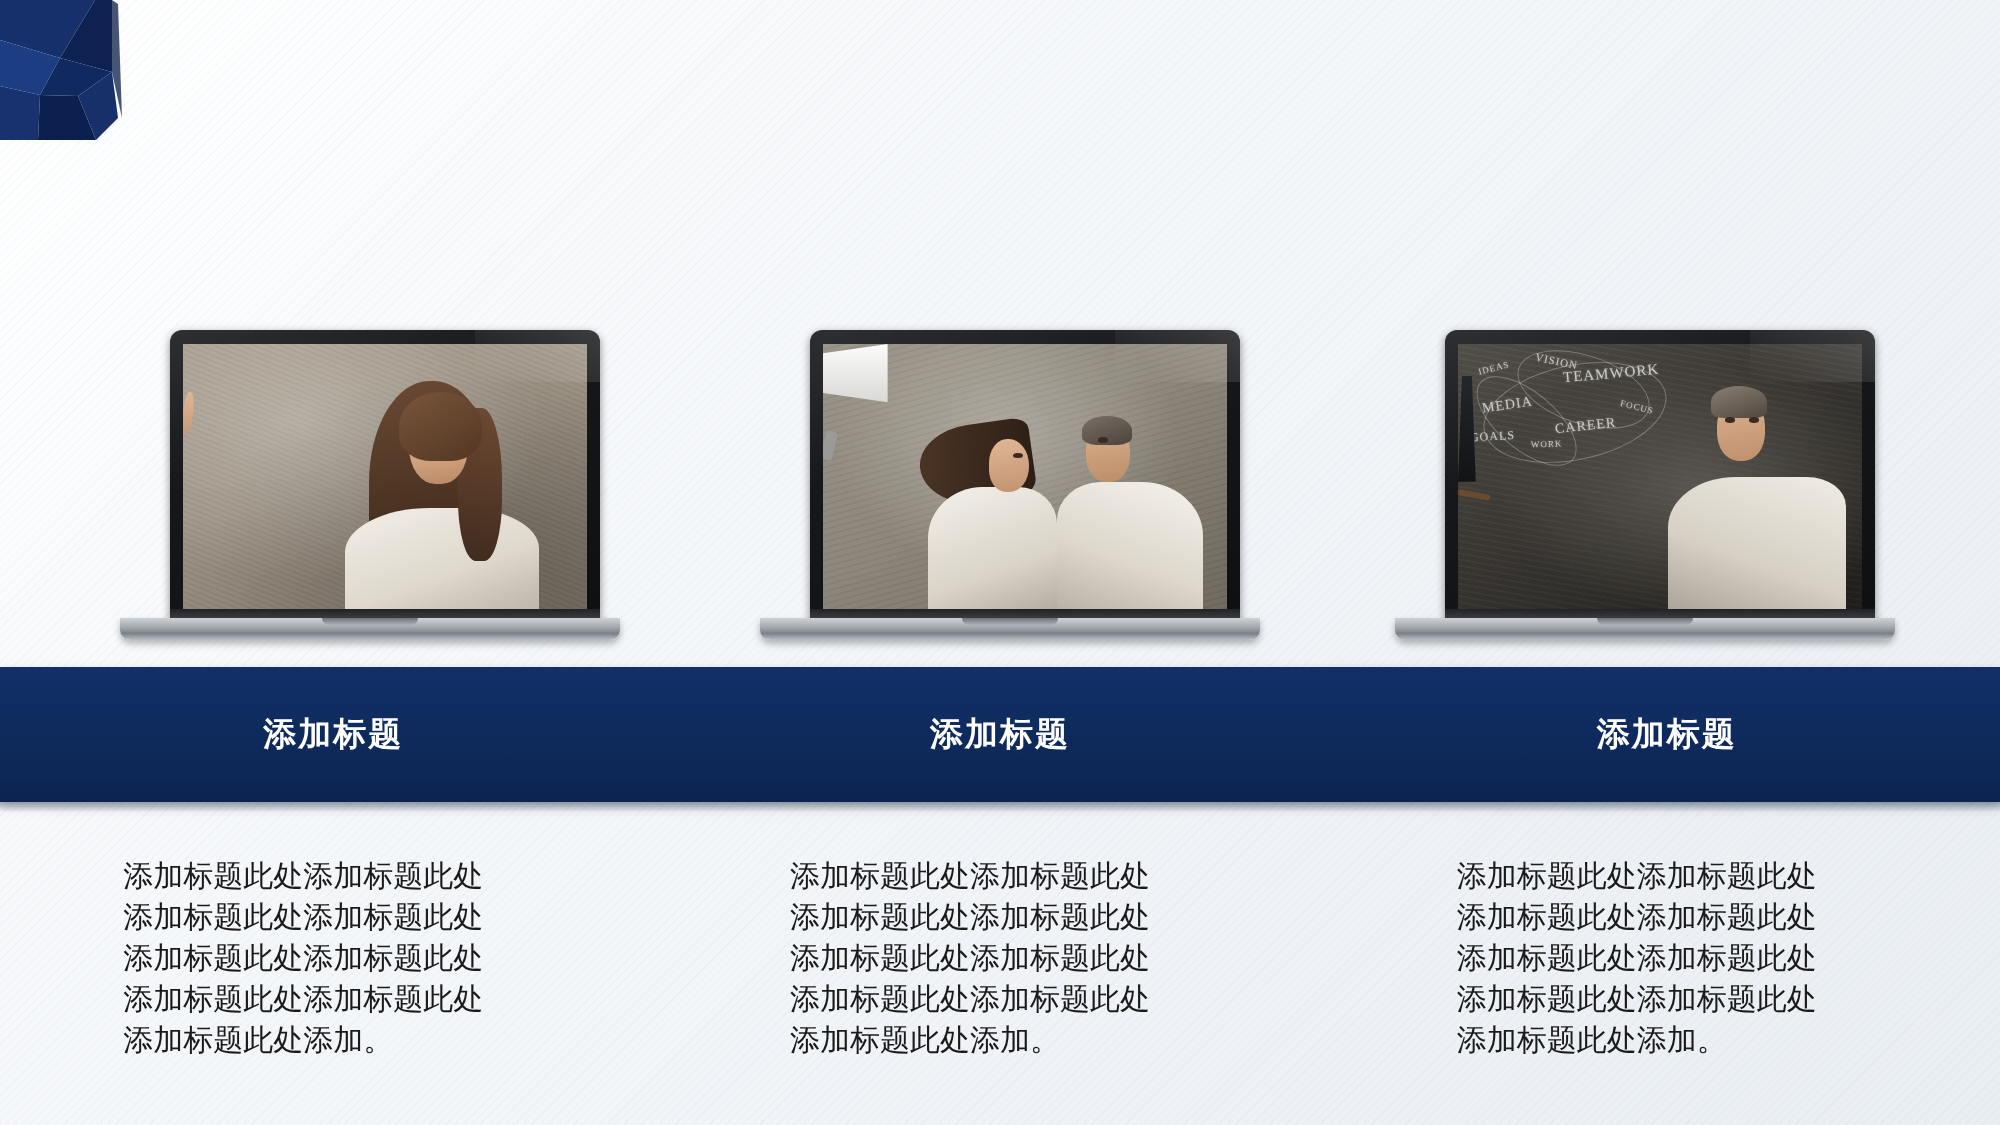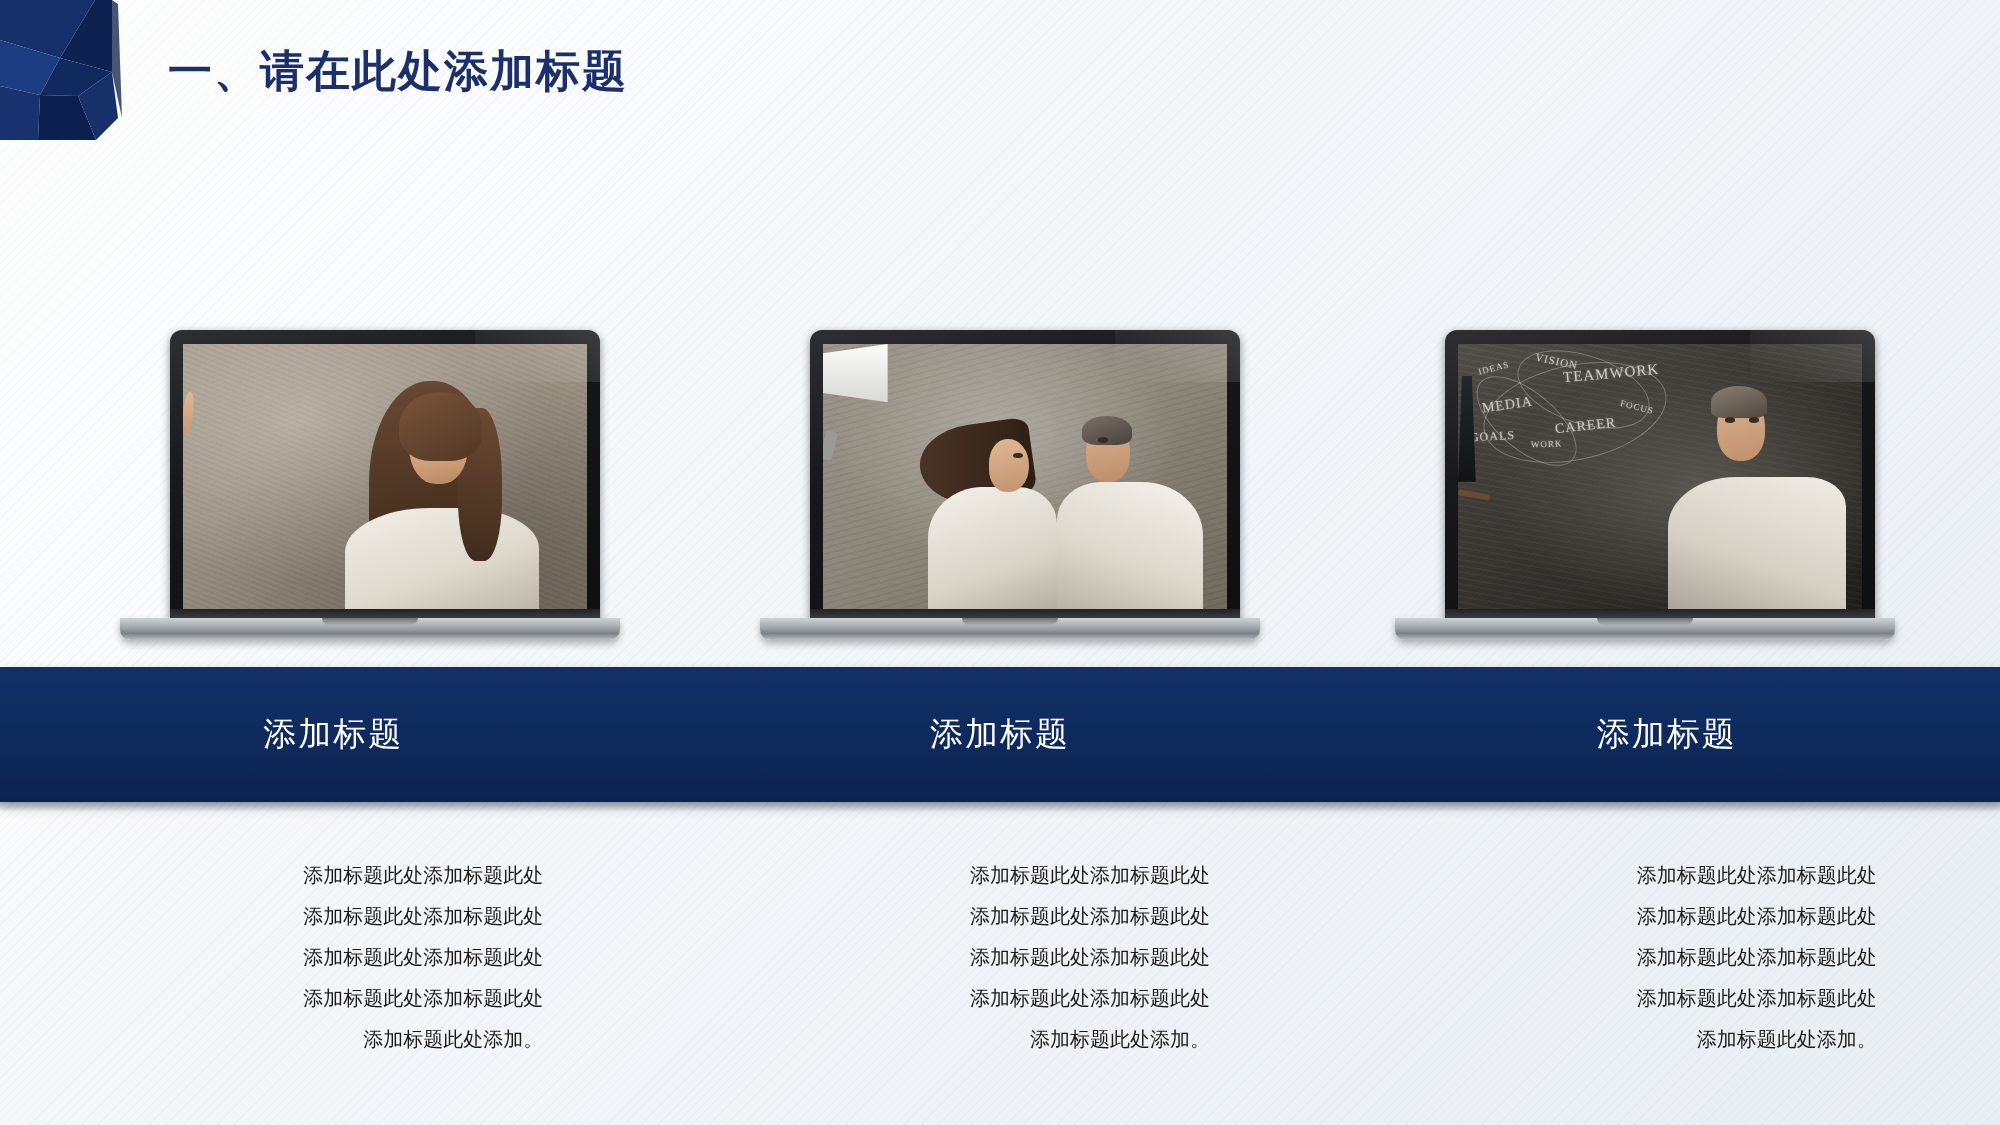--- a/index.html
+++ b/index.html
@@ -285,40 +285,40 @@
     position:absolute; left:0; bottom:-10px;
     width:2000px; height:10px;
     background:linear-gradient(180deg,rgba(10,32,72,0.30),rgba(10,32,72,0));
   }
   .band-inner { position:absolute; inset:0; display:flex; }
   .band-cell {
     flex:1 1 0;
     display:flex; align-items:center; justify-content:center;
     color:#ffffff;
     font-size:33px;
-    font-weight:normal;
+    font-weight:bold;
     letter-spacing:2px;
   }
 
   
   .cols {
     position:absolute;
     left:0; top:855px;
     width:2000px; height:230px;
     display:flex;
   }
   .col {
     flex:1 1 0;
     display:flex;
     justify-content:center;
   }
   .col-text {
     width:420px;
-    text-align:right;
-    font-size:20px;
+    text-align:left;
+    font-size:30px;
     line-height:41px;
     color:#1a1a1a;
   }
   .col-text span { display:block; }
 </style>
 </head>
 <body>
 
 <div class="slide">
 
@@ -328,21 +328,20 @@
       <polygon points="95,0 112,0 112,72 60,58" fill="#0d2250"></polygon>
       <polygon points="0,40 60,58 40,95 0,86" fill="#1d3d82"></polygon>
       <polygon points="60,58 112,72 78,96 40,95" fill="#102a60"></polygon>
       <polygon points="0,86 40,95 38,140 0,140" fill="#17326e"></polygon>
       <polygon points="40,95 78,96 96,140 38,140" fill="#0c2050"></polygon>
       <polygon points="78,96 112,72 118,118 96,140" fill="#18306a"></polygon>
       <polygon points="112,0 118,4 122,118 112,72" fill="#0a1c46" opacity="0.75"></polygon>
     </svg>
   </div>
 
-  <div class="page-title">一、请在此处添加标题</div>
 
 
   <div class="laptops">
 
     <div class="laptop l1">
       <div class="lid">
         <div class="screen">
           <div class="art">
             <div class="bg-grunge"></div>
             <div class="p1-hairback hair"></div>

